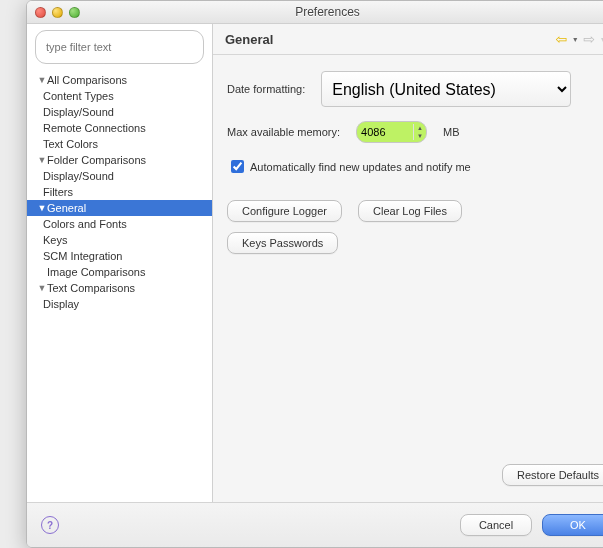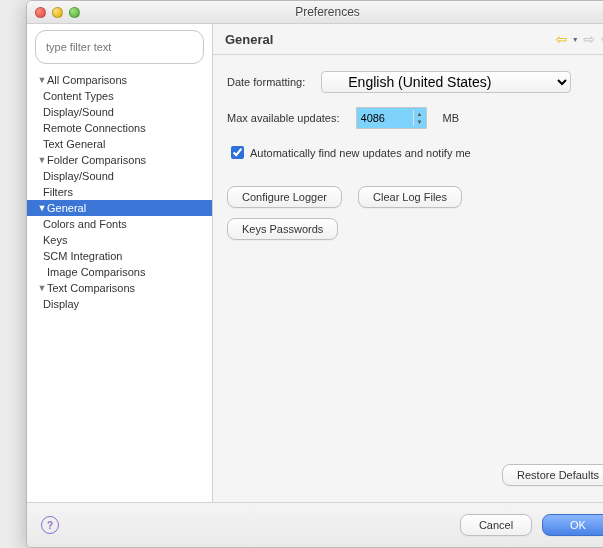--- a/index.html
+++ b/index.html
@@ -27,22 +27,22 @@
   .hdr h1{font-size:13px;font-weight:bold;margin:0;color:#3a3a3a;}
   .hdr-icons{display:flex;gap:6px;align-items:center;}
   .arrow{font-size:14px;line-height:1;}
   .arrow.back{color:#e6b800;}
   .arrow.fwd{color:#bdbdbd;}
   .drop{font-size:8px;color:#6a6a6a;}
   .menu-tri{color:#3c3c66;font-size:10px;}
   .pane{flex:1;padding:16px 14px;display:flex;flex-direction:column;gap:14px;}
   .row{display:flex;align-items:center;gap:16px;}
   .lbl{color:#333;}
-  select.mac{flex:0 0 250px;height:22px;border:1px solid #c7c7c7;border-radius:4px;background:linear-gradient(#ffffff,#f1f1f1);font-size:14px;padding:0 22px;}
-  .spin{display:flex;align-items:center;border:1px solid #c7c7c7;border-radius:1px;background:#7dd3fc;height:20px;}
+  select.mac{flex:0 0 250px;height:36px;border:1px solid #c7c7c7;border-radius:4px;background:linear-gradient(#ffffff,#f1f1f1);font-size:16px;padding:0 6px;}
+  .spin{display:flex;align-items:center;border:1px solid #c7c7c7;border-radius:10px;background:#bef264;height:20px;}
   .spin input{width:48px;border:none;font-size:11px;text-align:left;padding:0 4px;outline:none;background:transparent;}
   .spin .btns{display:flex;flex-direction:column;border-left:1px solid #e0e0e0;}
   .spin .b{font-size:6px;line-height:8px;width:12px;text-align:center;color:#555;cursor:default;}
   .chk{display:flex;align-items:center;gap:3px;}
   .chk input{accent-color:#2f6fdb;}
   .btn{height:22px;padding:0 14px;border:1px solid #bfbfbf;border-radius:8px;background:linear-gradient(#ffffff,#f1f1f1);font-size:11px;color:#333;cursor:default;box-shadow:0 1px 0 rgba(0,0,0,.03);}
   .btn.primary{background:linear-gradient(#8bb8ff,#4a82e6);border-color:#3d6fc9;color:#fff;min-width:72px;}
   .restore-row{margin-top:auto;display:flex;justify-content:flex-end;padding-top:8px;}
   .footer{height:44px;border-top:1px solid #d4d4d4;display:flex;align-items:center;padding:0 14px;background:linear-gradient(#f4f4f4,#eaeaea);}
   .help{width:16px;height:16px;border:1.5px solid #8a6fd1;color:#8a6fd1;border-radius:50%;display:flex;align-items:center;justify-content:center;font-size:10px;font-weight:bold;}
@@ -77,21 +77,21 @@
           <div class="tree-item lvl1">
             <span>Content Types</span>
           </div>
           <div class="tree-item lvl1">
             <span>Display/Sound</span>
           </div>
           <div class="tree-item lvl1">
             <span>Remote Connections</span>
           </div>
           <div class="tree-item lvl1">
-            <span>Text General</span>
+            <span>Text Colors</span>
           </div>
           <div class="tree-item lvl0">
             <span class="disclosure">▼</span>
             <span>Folder Comparisons</span>
           </div>
           <div class="tree-item lvl1">
             <span>Display/Sound</span>
           </div>
           <div class="tree-item lvl1">
             <span>Filters</span>
@@ -137,21 +137,21 @@
 
       <div class="pane">
         <div class="row">
           <span class="lbl">Date formatting:</span>
           <select class="mac">
             <option>English (United States)</option>
           </select>
         </div>
 
         <div class="row">
-          <span class="lbl">Max available updates:</span>
+          <span class="lbl">Max available memory:</span>
           <div class="spin">
             <input value="4086" style="">
             <div class="btns">
               <div class="b">▲</div>
               <div class="b">▼</div>
             </div>
           </div>
           <span>MB</span>
         </div>
 

